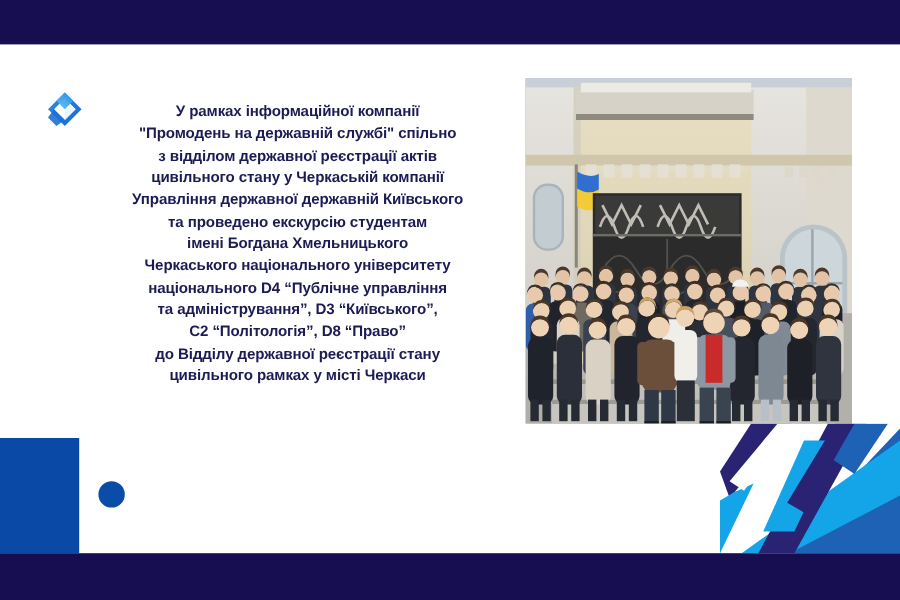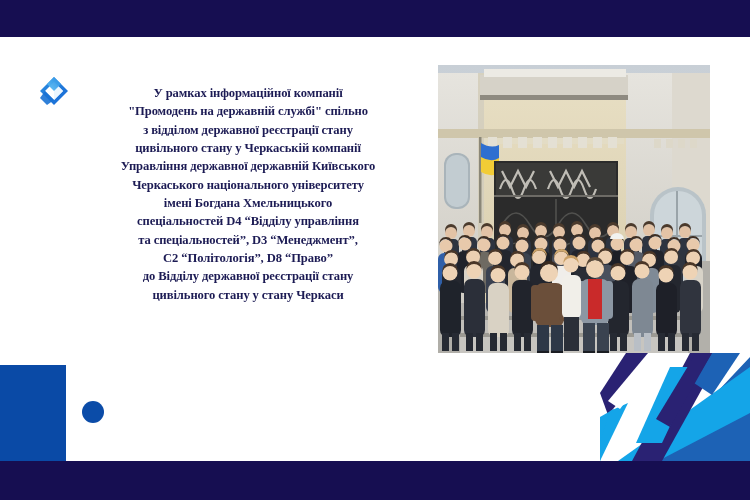--- a/index.html
+++ b/index.html
@@ -6,21 +6,21 @@
     margin: 0;
     padding: 0;
     background: #ffffff;
   }
   #slide {
     position: relative;
     width: 750px;
     height: 500px;
     background: #ffffff;
     overflow: hidden;
-    font-family: Liberation Serif, serif;
+    font-family: Liberation Sans, sans-serif;
   }
 
   
   .bar-top {
     position: absolute;
     left: 0; top: 0;
     width: 750px; height: 37px;
     background: #160e51;
   }
   .bar-bottom {
@@ -111,30 +111,31 @@
       <path d="M15 6 L24 15 L15 24 L6 15 Z" fill="#ffffff"></path>
       <path d="M15 6 L24 15 L15 24 Z" fill="#eaf6ff"></path>
       <path d="M15 1 L22 8 L15 15 L8 8 Z" fill="url(#dg2)" opacity="0.95"></path>
       <path d="M6 15 L15 24 L8 29 L1 22 Z" fill="#1a72d4" opacity="0.9"></path>
     </svg>
   </div>
 
   <div class="text-block">
     <span class="ln">У рамках інформаційної компанії</span>
     <span class="ln">"Промодень на державній службі" спільно</span>
-    <span class="ln">з відділом державної реєстрації стану</span>
+    <span class="ln">з відділом державної реєстрації актів</span>
     <span class="ln">цивільного стану у Черкаській компанії</span>
     <span class="ln">Управління державної державній Київського</span>
+    <span class="ln">та проведено екскурсію студентам</span>
+    <span class="ln">імені Богдана Хмельницького</span>
     <span class="ln">Черкаського національного університету</span>
-    <span class="ln">імені Богдана Хмельницького</span>
-    <span class="ln">спеціальностей  D4 “Відділу управління</span>
-    <span class="ln">та спеціальностей”,  D3 “Менеджмент”,</span>
+    <span class="ln">національного  D4 “Публічне управління</span>
+    <span class="ln">та адміністрування”,  D3 “Київського”,</span>
     <span class="ln">C2 “Політологія”, D8 “Право”</span>
     <span class="ln">до Відділу державної реєстрації стану</span>
-    <span class="ln">цивільного стану у стану Черкаси</span>
+    <span class="ln">цивільного рамках у місті Черкаси</span>
   </div>
 
   <div class="photo">
     <svg width="272" height="288" viewBox="0 0 272 288" xmlns="http://www.w3.org/2000/svg">
       <defs>
         <linearGradient id="sky" x1="0" y1="0" x2="0" y2="1">
           <stop offset="0%" stop-color="#c8cfd6"></stop>
           <stop offset="100%" stop-color="#dde2e6"></stop>
         </linearGradient>
         <linearGradient id="wall" x1="0" y1="0" x2="0" y2="1">

